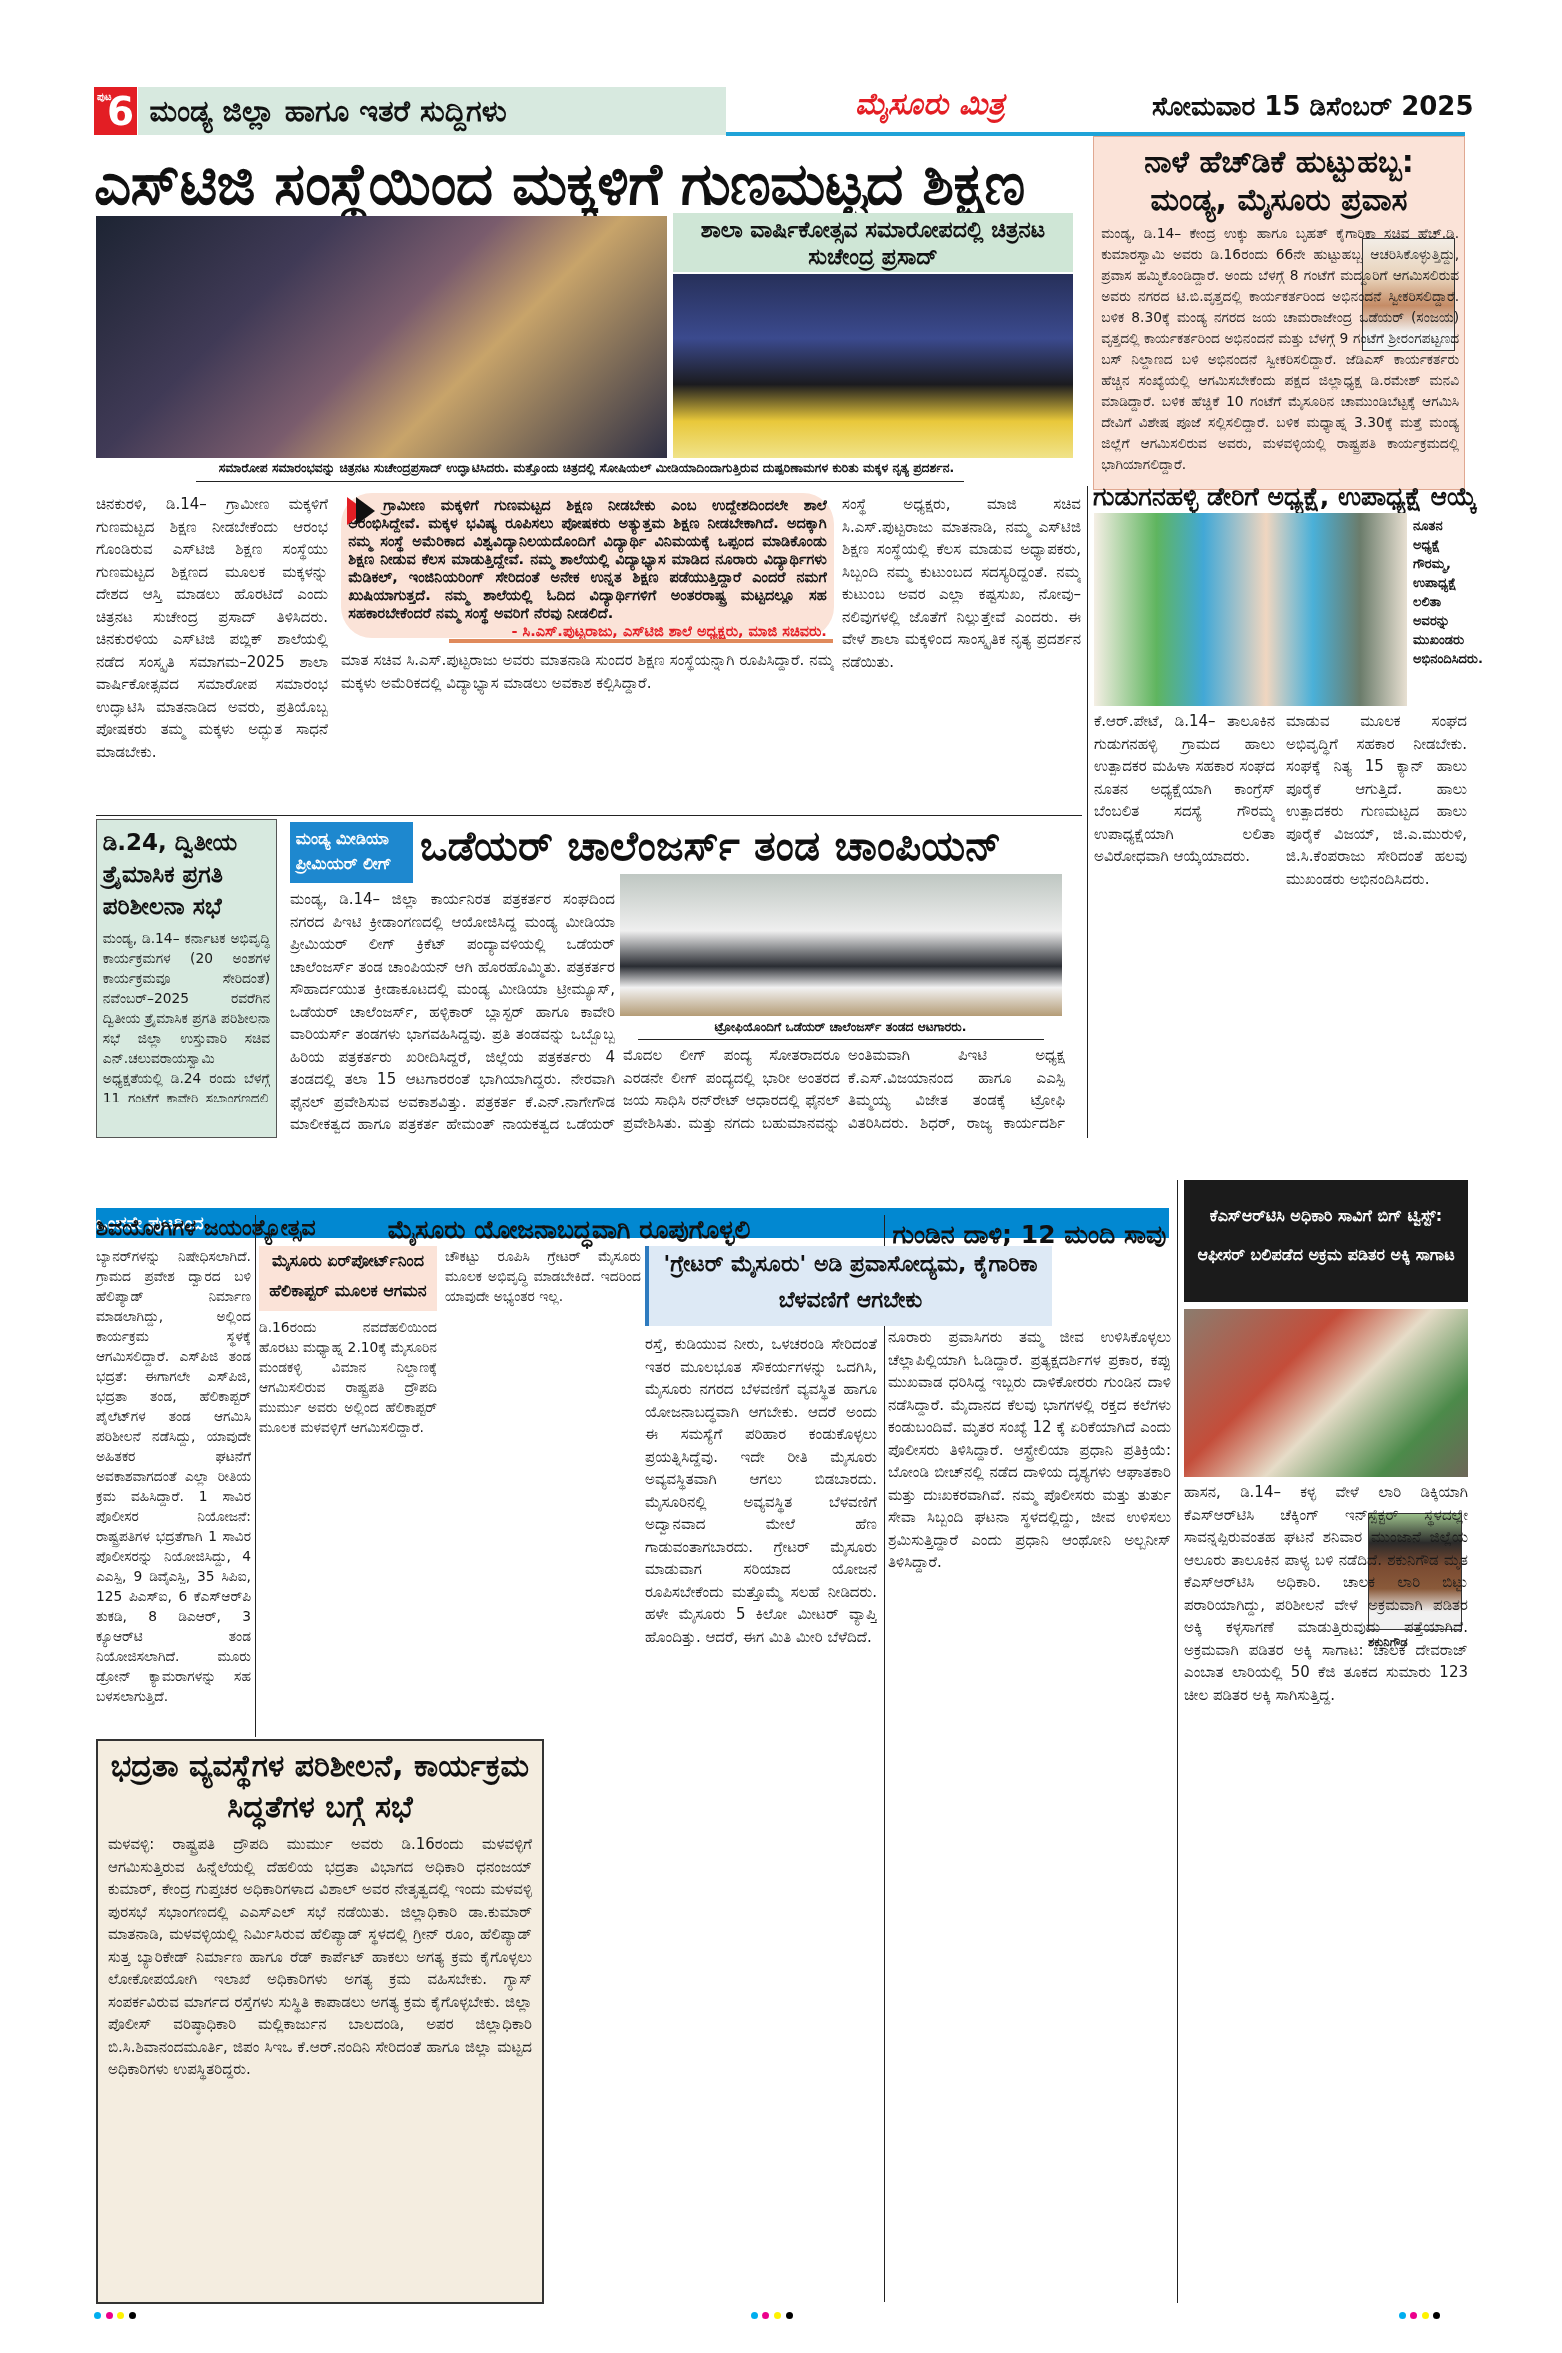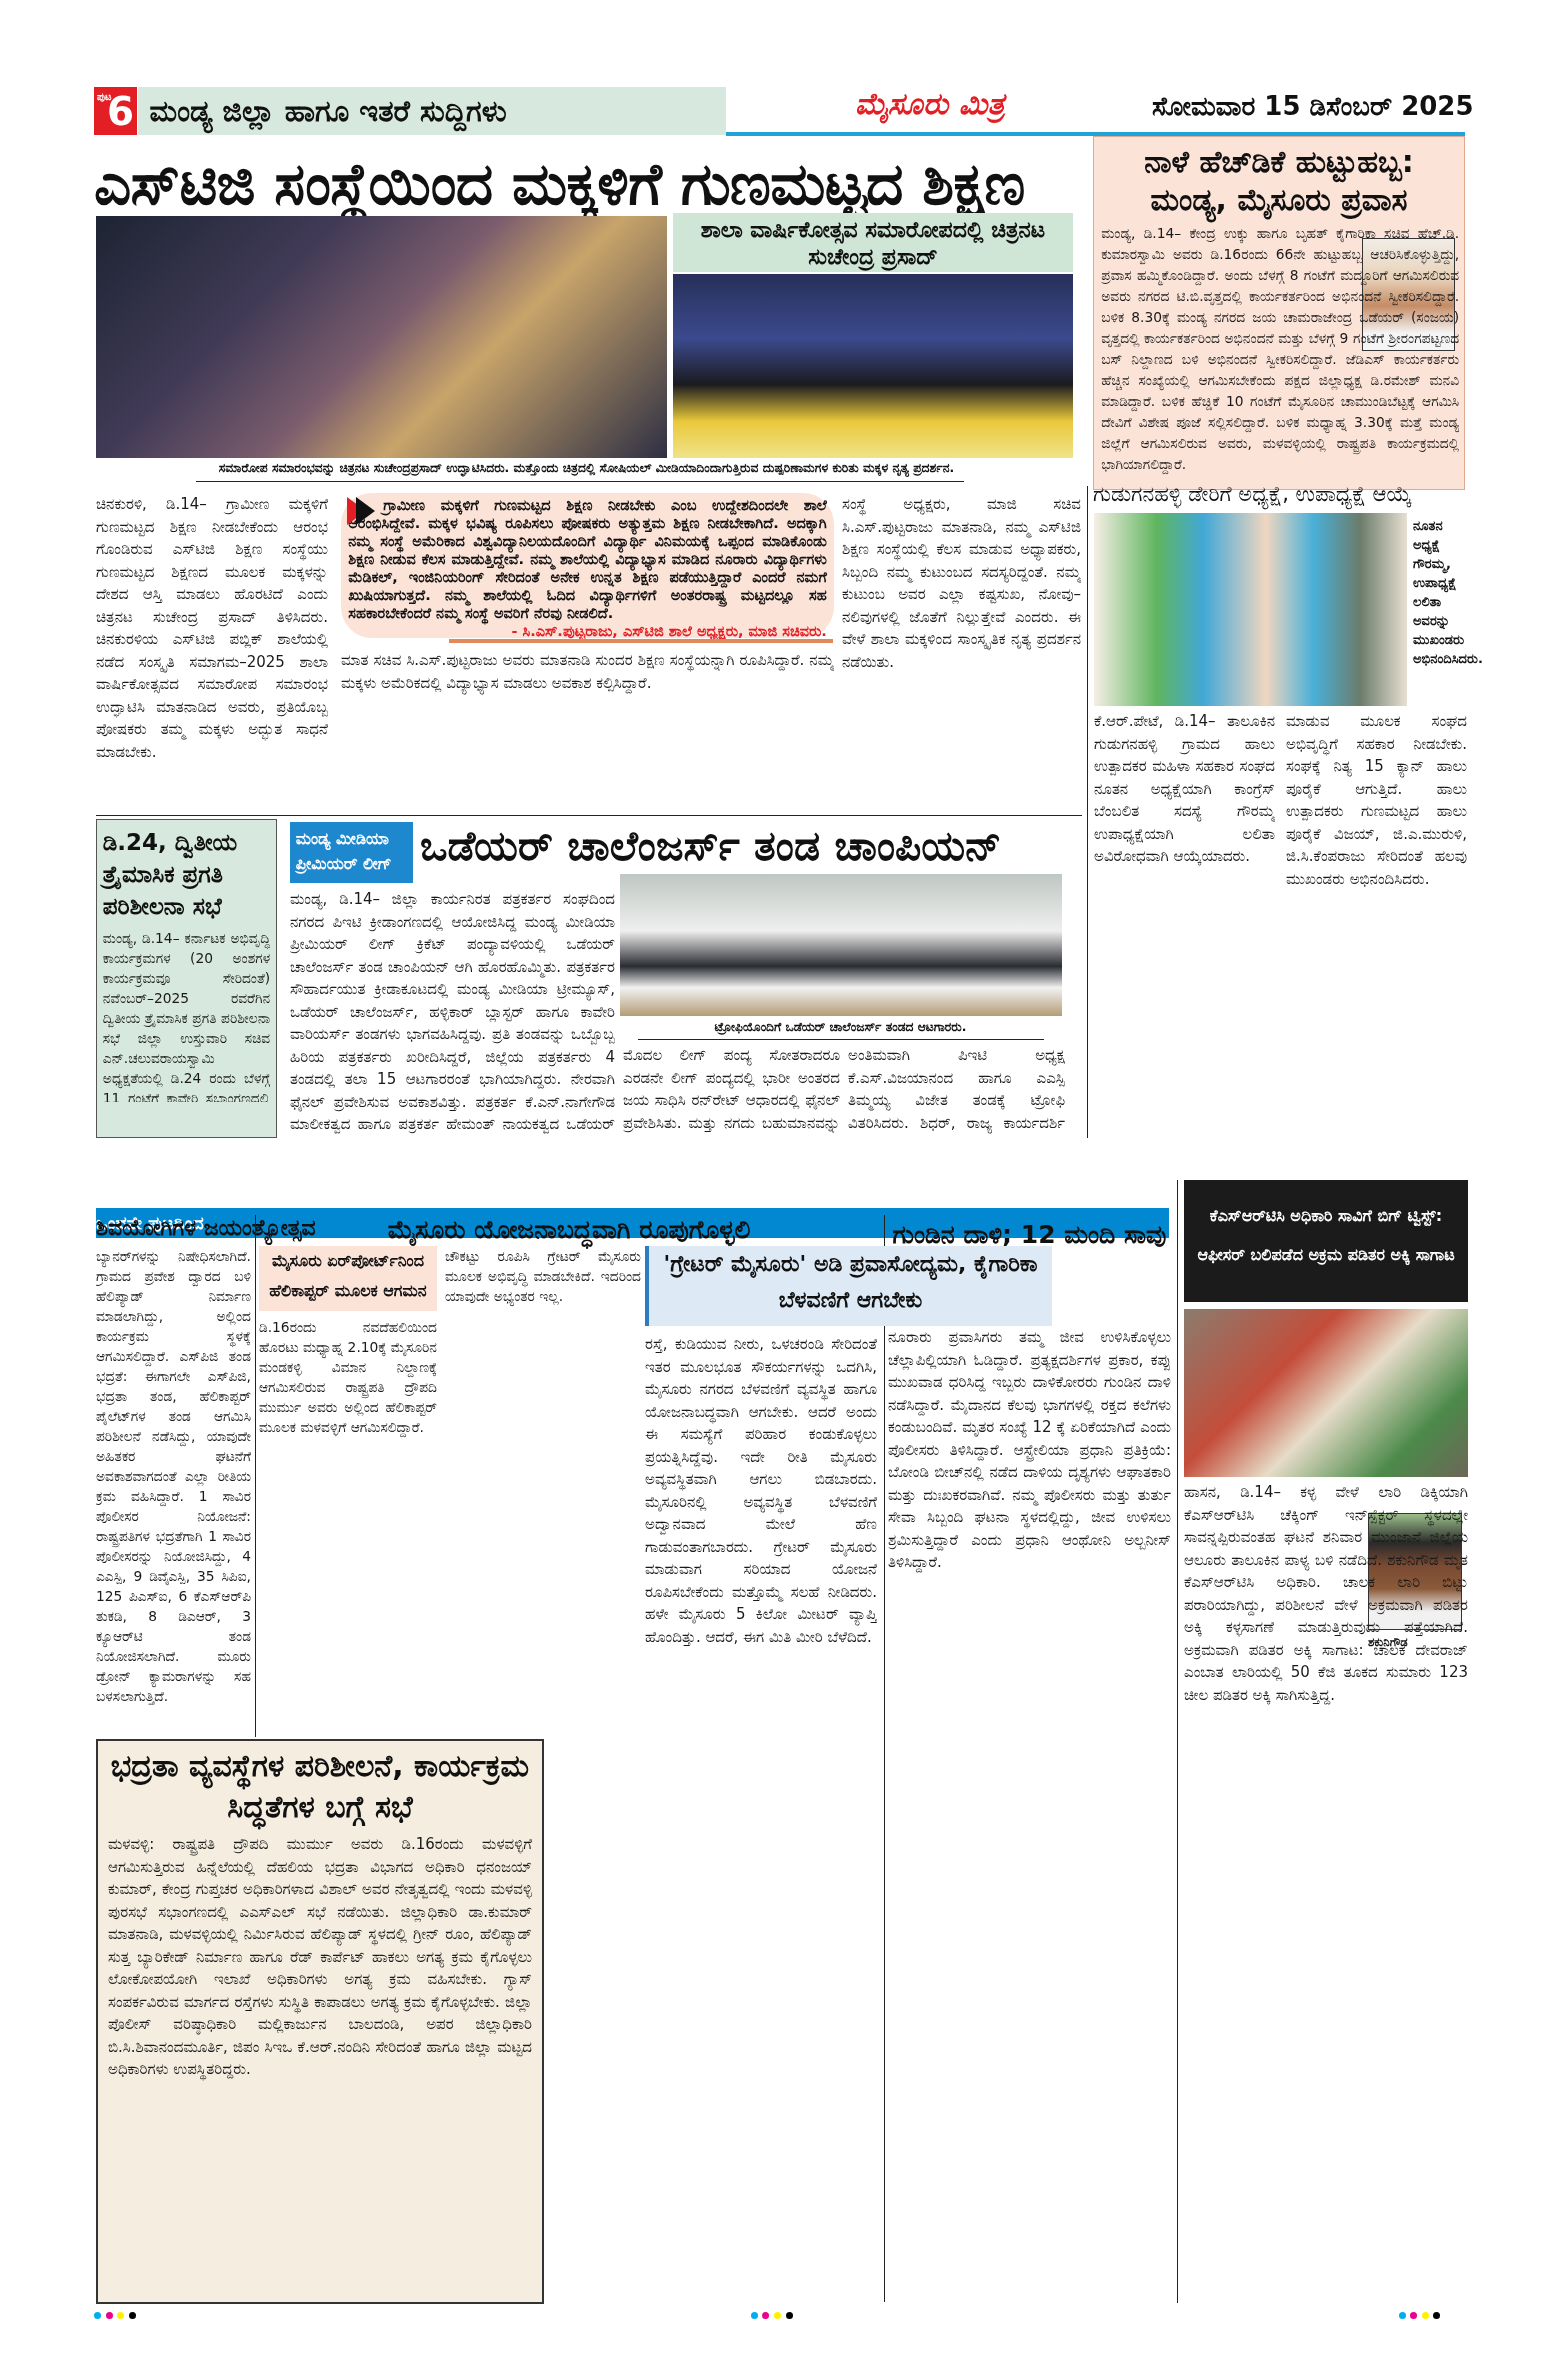--- a/index.html
+++ b/index.html
@@ -36,21 +36,21 @@
 
   
   .quote-box { left: 341px; top: 493px; width: 493px; height: 145px; background: #fbe3d8; padding: 2.9px 7.2px; border-radius: 31px; }
   .quote-arrow { position: absolute; left: 5.8px; top: 4.3px; width: 0; height: 0; border-top: 14.5px solid transparent; border-bottom: 14.5px solid transparent; border-left: 19px solid #e31e24; }
   .quote-arrow2 { position: absolute; left: 14.5px; top: 4.3px; width: 0; height: 0; border-top: 14.5px solid transparent; border-bottom: 14.5px solid transparent; border-left: 19px solid #111; }
   .quote-text { font-size: 14.5px; font-weight: bold; line-height: 18px; text-indent: 35px; text-align: justify; }
   .quote-author { font-size: 14.5px; font-weight: bold; color: #e31e24; text-align: right; margin-top: 1.4px; }
   .quote-bar { left: 449px; top: 639px; width: 384px; height: 4.3px; background: #e08a5c; }
 
   
-  .gudu-head { left: 1093px; top: 482px; width: 377px; font-size: 21px; font-weight: 400; white-space: nowrap; }
+  .gudu-head { left: 1093px; top: 482px; width: 377px; font-size: 25px; font-weight: 700; white-space: nowrap; }
   .gudu-photo { left: 1094px; top: 513px; width: 313px; height: 193px; background: linear-gradient(90deg,#f5efe5 0%,#5fb55f 20%,#42a8d6 35%,#f0d6c0 55%,#4ab0d8 70%,#6b7c6b 85%,#e8e0d2 100%); }
   .gudu-cap { left: 1413px; top: 516px; width: 58px; font-size: 13px; font-weight: bold; line-height: 19px; }
 
   
   .d24-box { left: 96px; top: 819px; width: 181px; height: 319px; background: #d7e9df; border: 1.4px solid #555; padding: 5.8px 5.8px; }
   .d24-title { font-size: 23px; font-weight: 900; line-height: 32px; }
   .league-tag { left: 290px; top: 822px; width: 123px; height: 61px; background: #1e88cf; color: #fff; font-size: 16px; font-weight: bold; line-height: 25px; padding: 4.3px 5.8px; }
   .league-head { left: 420px; top: 822px; width: 652px; font-size: 41px; font-weight: 900; white-space: nowrap; overflow: hidden; }
   .team-photo { left: 620px; top: 874px; width: 442px; height: 142px; background: linear-gradient(180deg,#bfc7c2 0%,#efefef 40%,#2a2d33 65%,#f2f2f2 80%,#b49c76 100%); }
   .team-cap { left: 623px; top: 1020px; width: 435px; font-size: 12.3px; font-weight: bold; text-align: center; }

